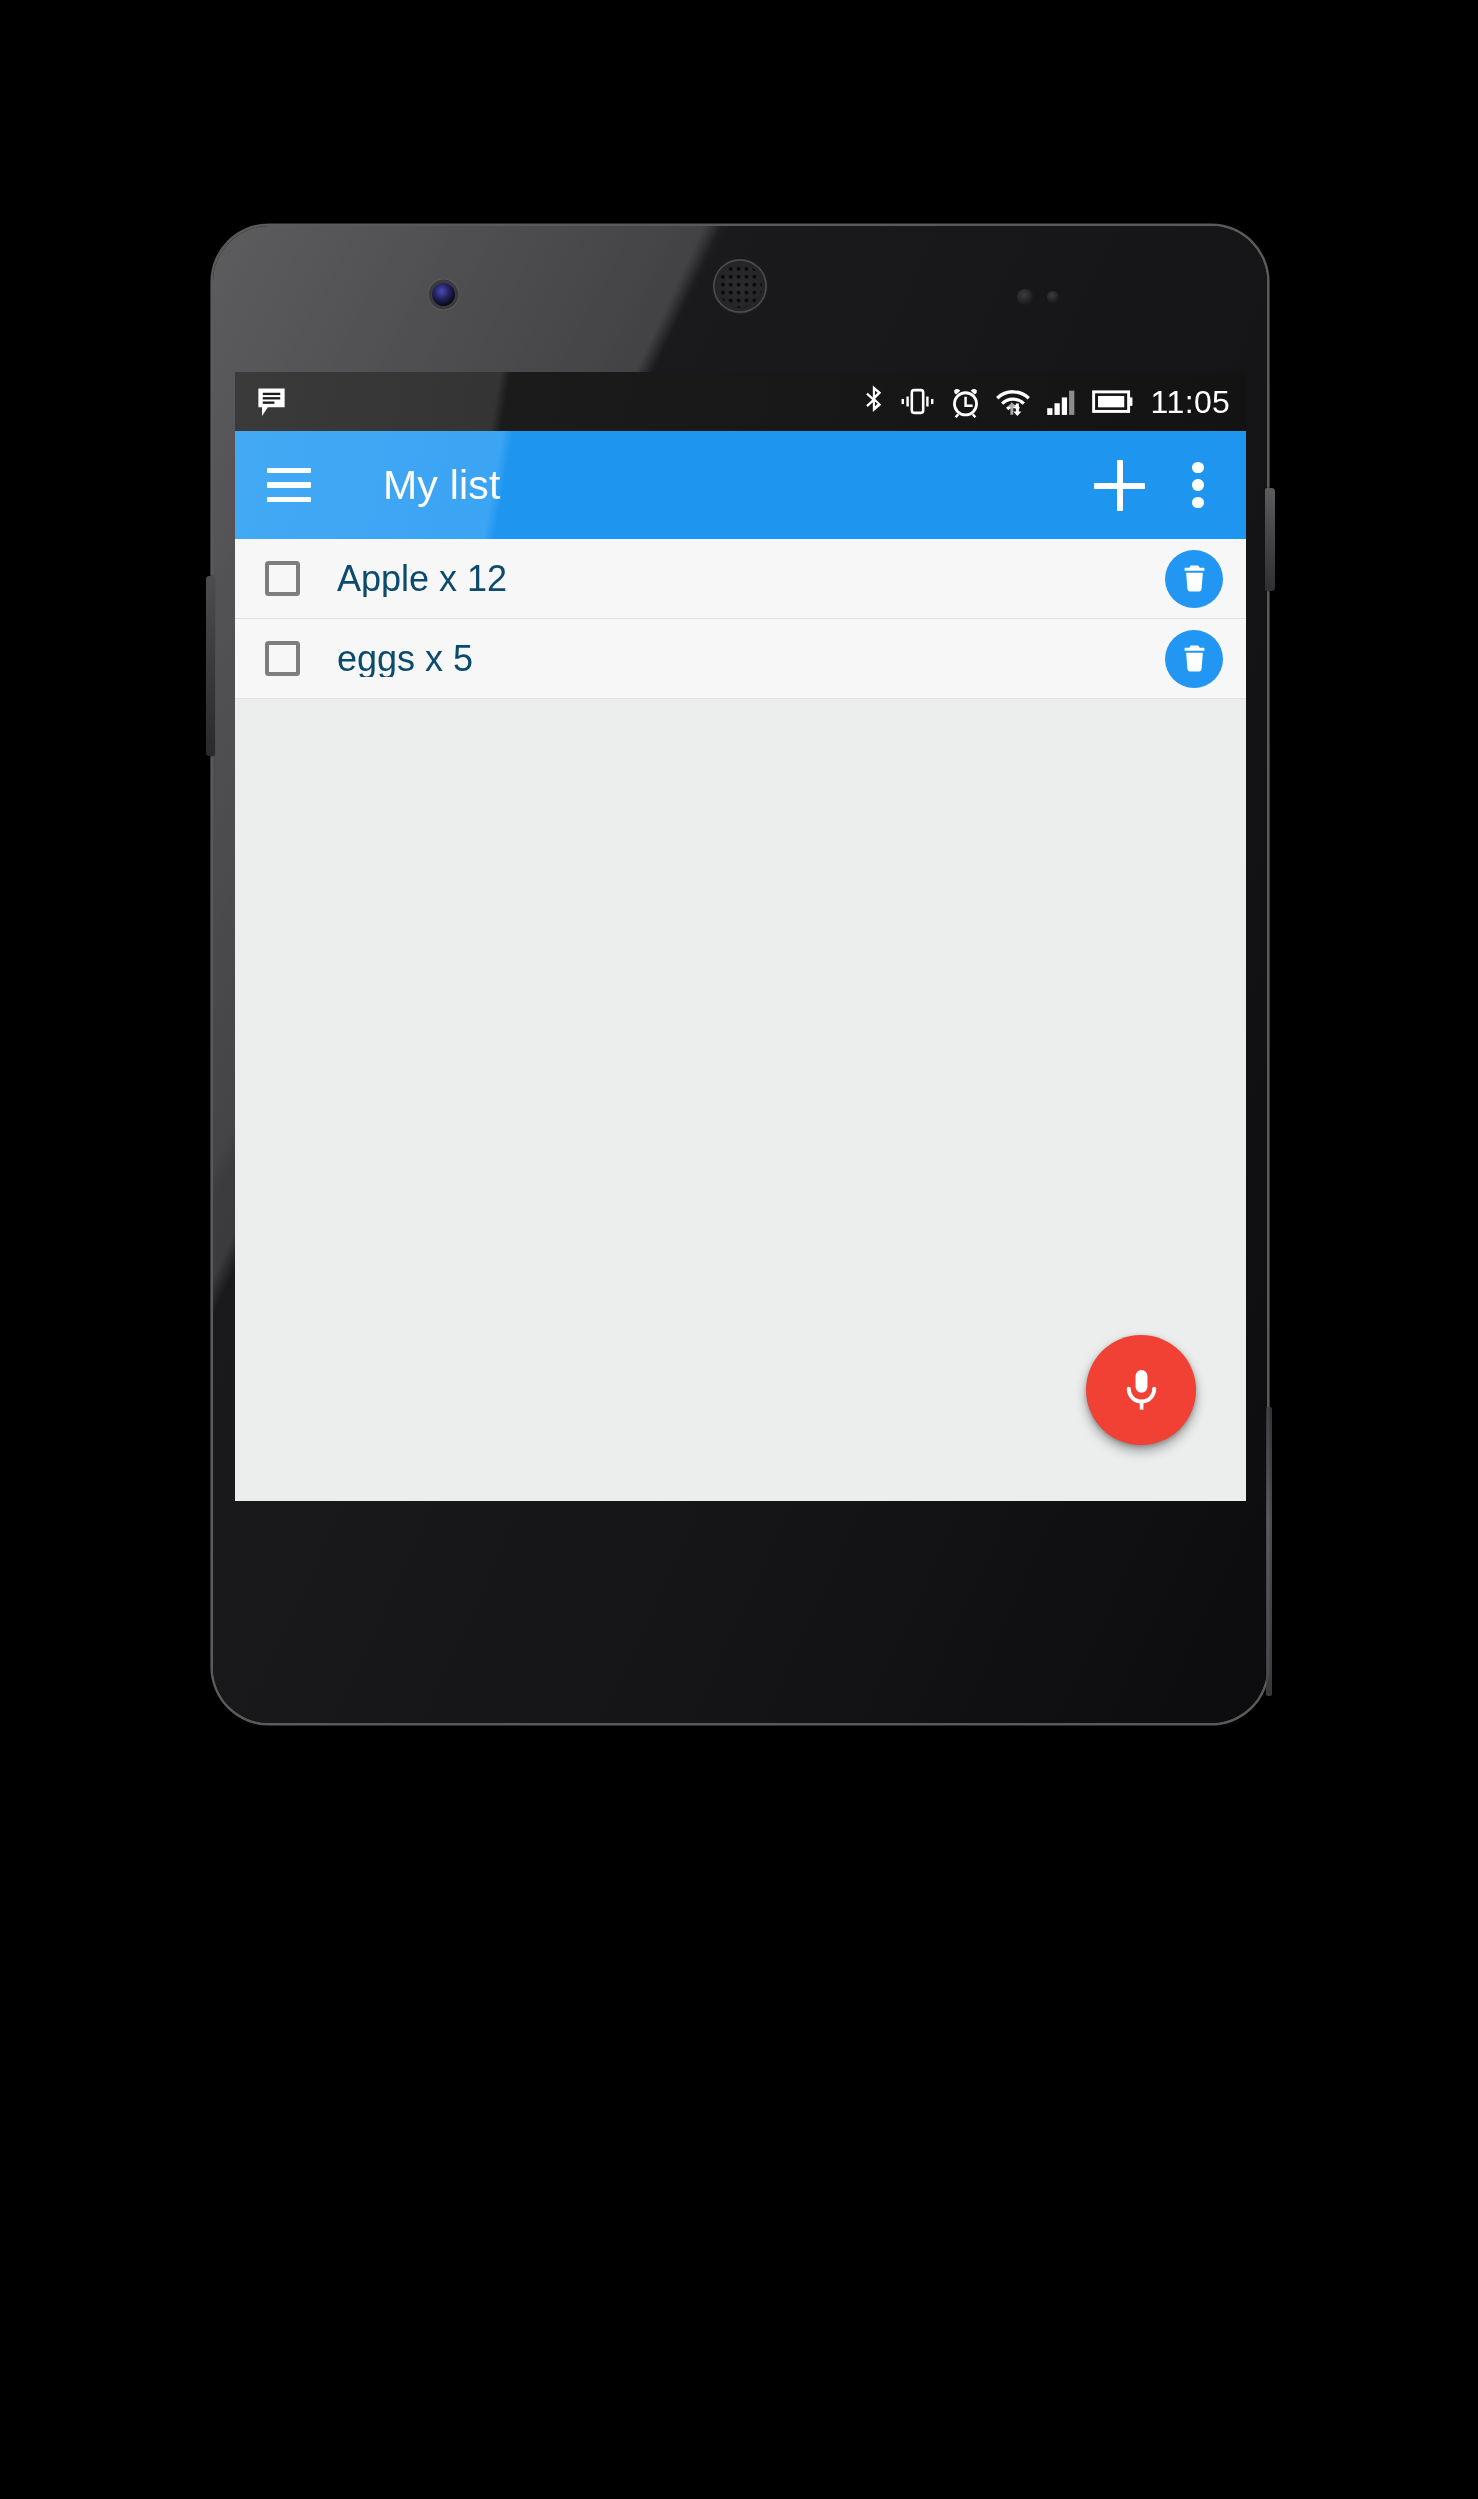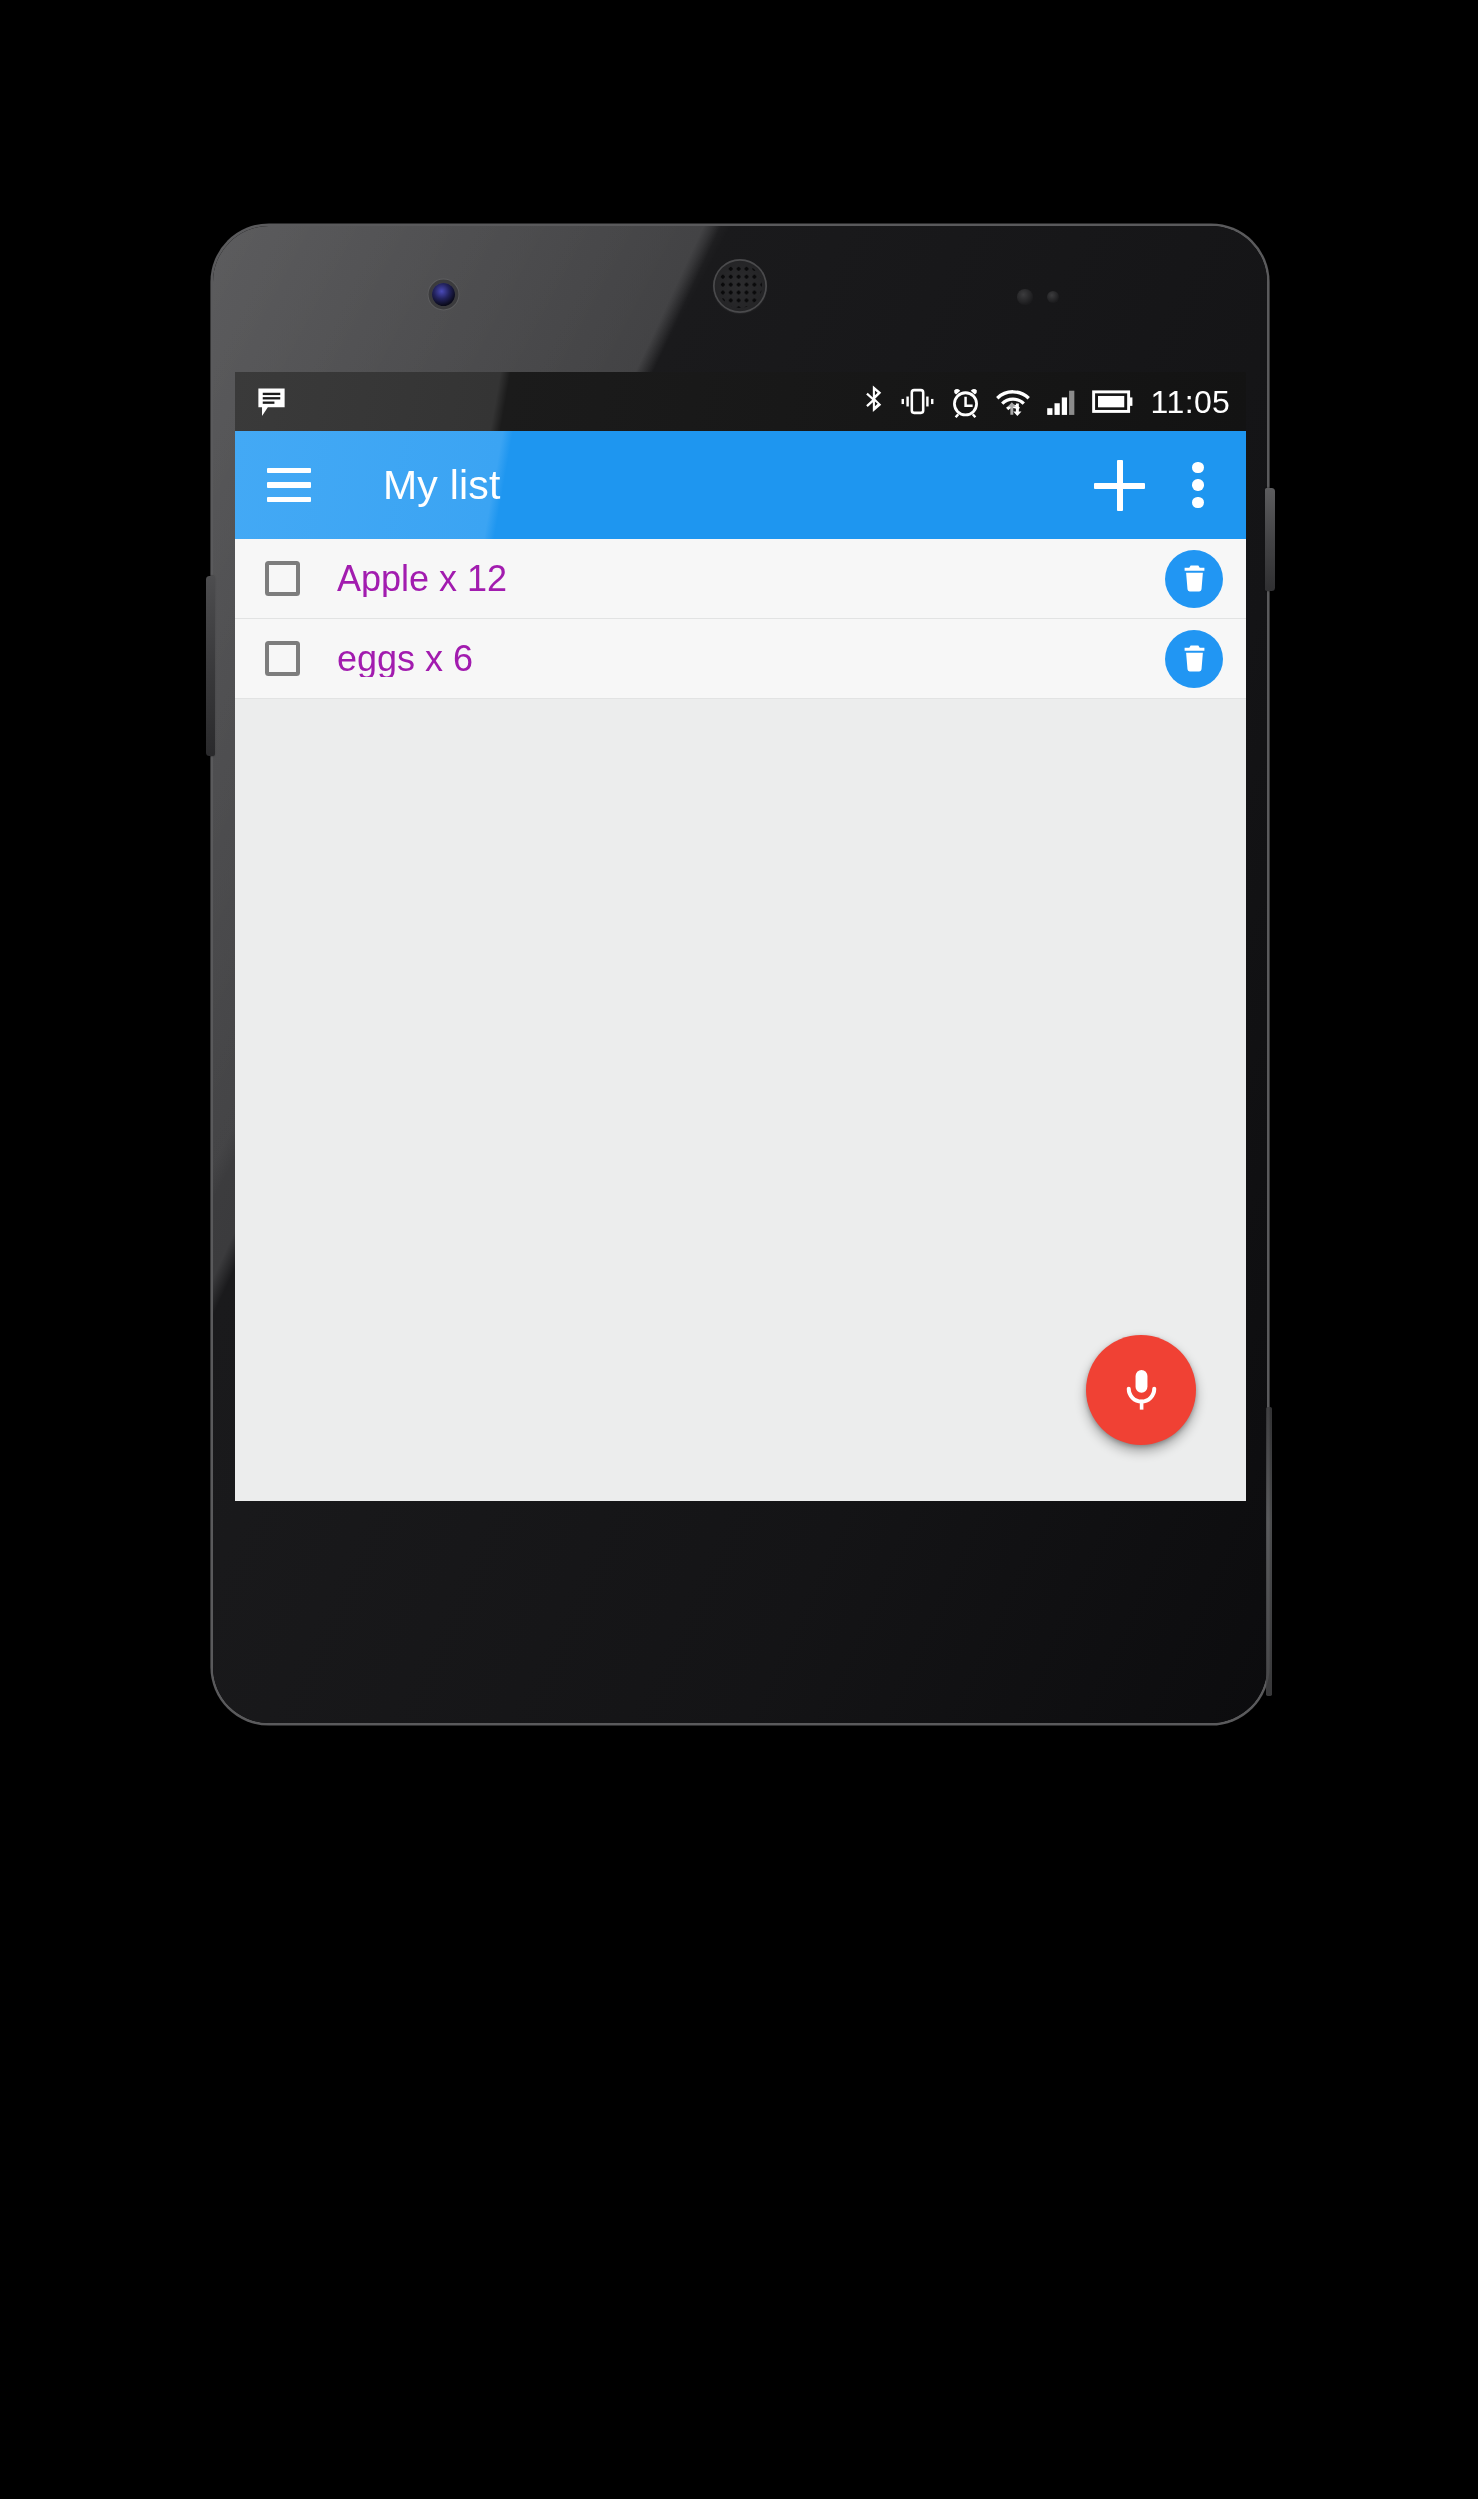--- a/index.html
+++ b/index.html
@@ -222,21 +222,21 @@
     width: 35px;
     height: 35px;
     border: 4.4px solid #7d7d7d;
     border-radius: 3.5px;
     background: transparent;
     cursor: pointer;
   }
   .row-label {
     margin-left: 37px;
     font-size: 36px;
-    color: #a21caf;
+    color: #0c4a6e;
     line-height: 1;
     white-space: nowrap;
     overflow: hidden;
   }
   .row-delete-button {
     margin-left: auto;
     flex: 0 0 auto;
     width: 58px;
     height: 58px;
     border-radius: 50%;
@@ -355,21 +355,21 @@
           <div class="row-label">Apple x 12</div>
           <div class="row-delete-button" style="background: rgb(33, 150, 243);">
             <svg width="33" height="33" viewBox="0 0 24 24">
               <path fill="#ffffff" d="M9.2 2.6h5.6l1 1.6h3.4v2.2H4.8V4.2h3.4z"></path>
               <path fill="#ffffff" d="M5.9 7.8h12.2l-1 12.1a1.6 1.6 0 01-1.6 1.5H8.5a1.6 1.6 0 01-1.6-1.5z"></path>
             </svg>
           </div>
         </div>
         <div class="list-row">
           <div class="row-checkbox"></div>
-          <div class="row-label">eggs x 6</div>
+          <div class="row-label">eggs x 5</div>
           <div class="row-delete-button" style="background: rgb(33, 150, 243);">
             <svg width="33" height="33" viewBox="0 0 24 24">
               <path fill="#ffffff" d="M9.2 2.6h5.6l1 1.6h3.4v2.2H4.8V4.2h3.4z"></path>
               <path fill="#ffffff" d="M5.9 7.8h12.2l-1 12.1a1.6 1.6 0 01-1.6 1.5H8.5a1.6 1.6 0 01-1.6-1.5z"></path>
             </svg>
           </div>
         </div>
       </div>
 
     <div id="mic-fab" style="background: rgb(240, 65, 52);">

